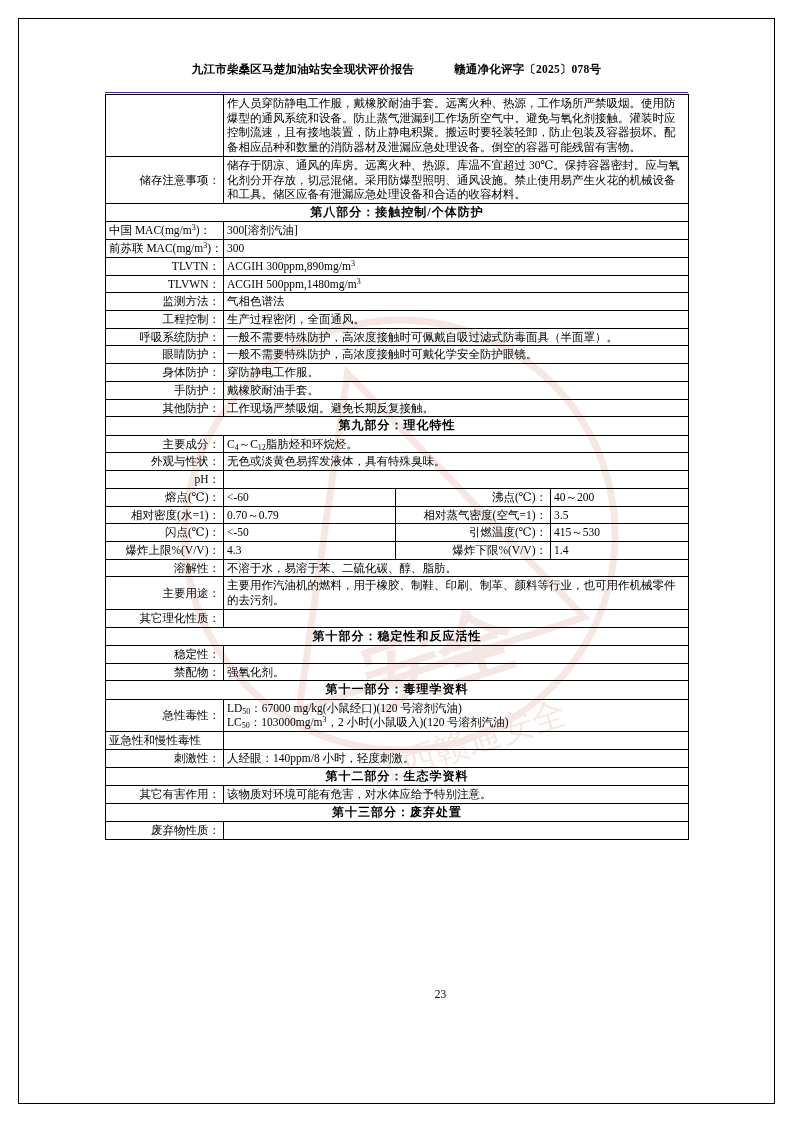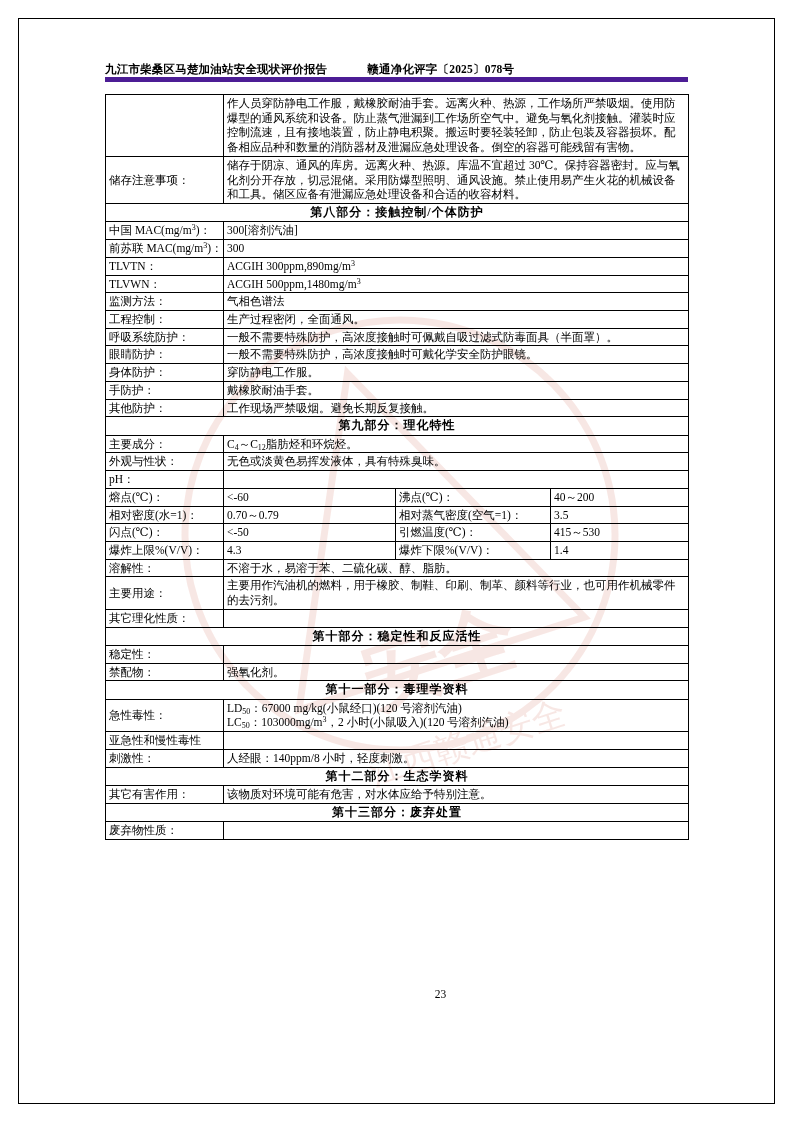--- a/index.html
+++ b/index.html
@@ -40,27 +40,27 @@
     opacity: 0.30;
   }
   .watermark svg { display:block; }
 
   .header {
     position: absolute;
     left: 105px;
     top: 62px;
     width: 583px;
     display: flex;
-    justify-content: flex-start;
+    justify-content: center;
     align-items: flex-end;
     font-size: 11.5px;
     font-family: "Liberation Serif", "DejaVu Serif", serif;
     font-weight: bold;
-    padding-bottom: 0;
-    border-bottom: 5px solid #4c1d95;
+    padding-bottom: 15px;
+    border-bottom: 1px solid #4c1d95;
     box-sizing: border-box;
   }
   .header .left { letter-spacing: 0.2px; }
   .header .right { letter-spacing: 0.2px; margin-left: 40px; }
 
   .content {
     position: absolute;
     left: 105px;
     top: 94px;
     width: 583px;
@@ -74,20 +74,21 @@
     font-family: "Liberation Serif", "DejaVu Serif", serif;
   }
   table.msds td {
     border: 1px solid #000;
     padding: 1px 3px;
     vertical-align: middle;
     line-height: 1.28;
     word-break: break-all;
   }
   td.lbl {
+    text-align: right;
     white-space: nowrap;
   }
   td.lbl-left {
     text-align: left;
     white-space: nowrap;
   }
   td.val { text-align: left; }
   td.section {
     text-align: center;
     font-weight: bold;

